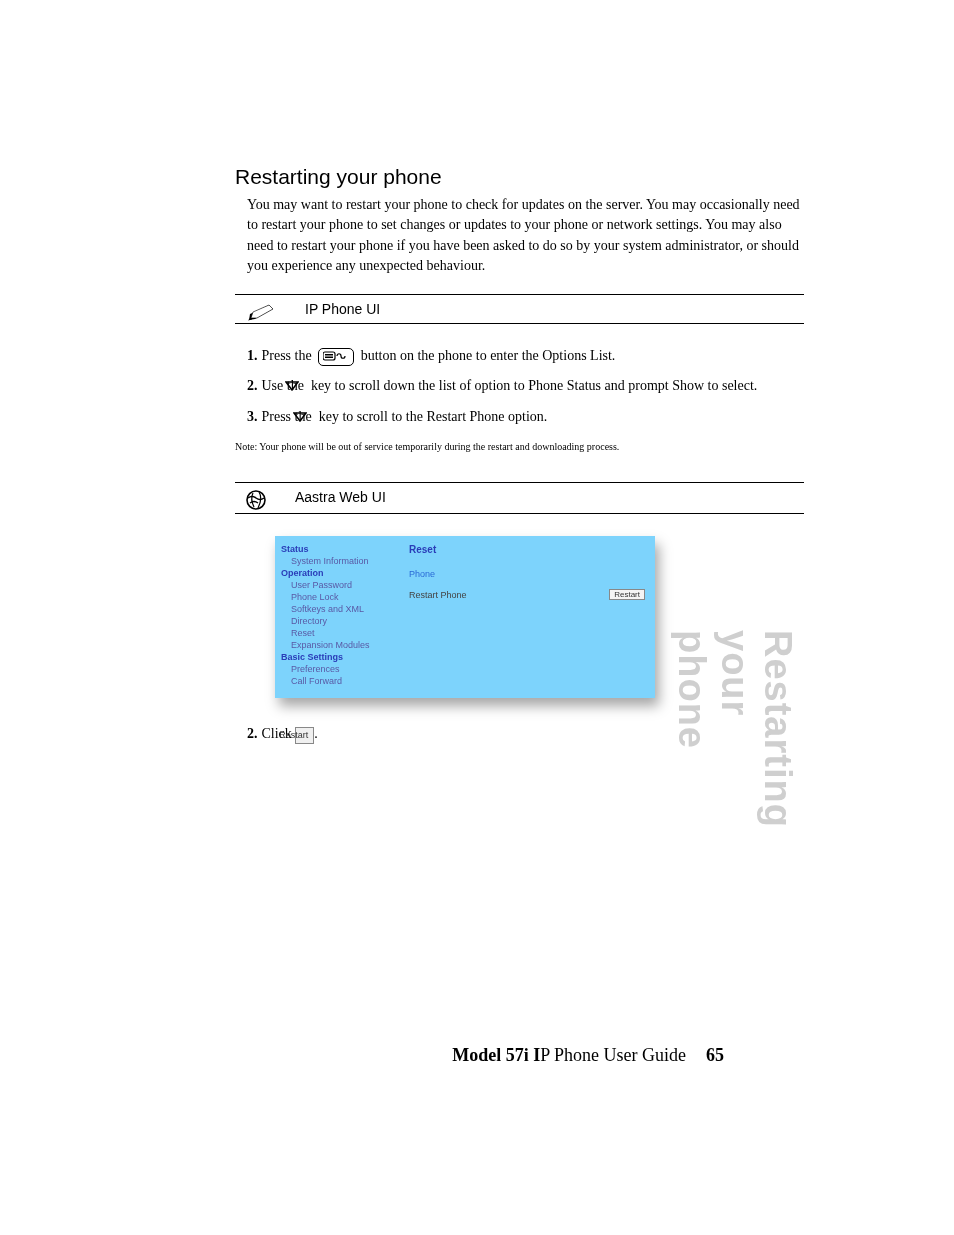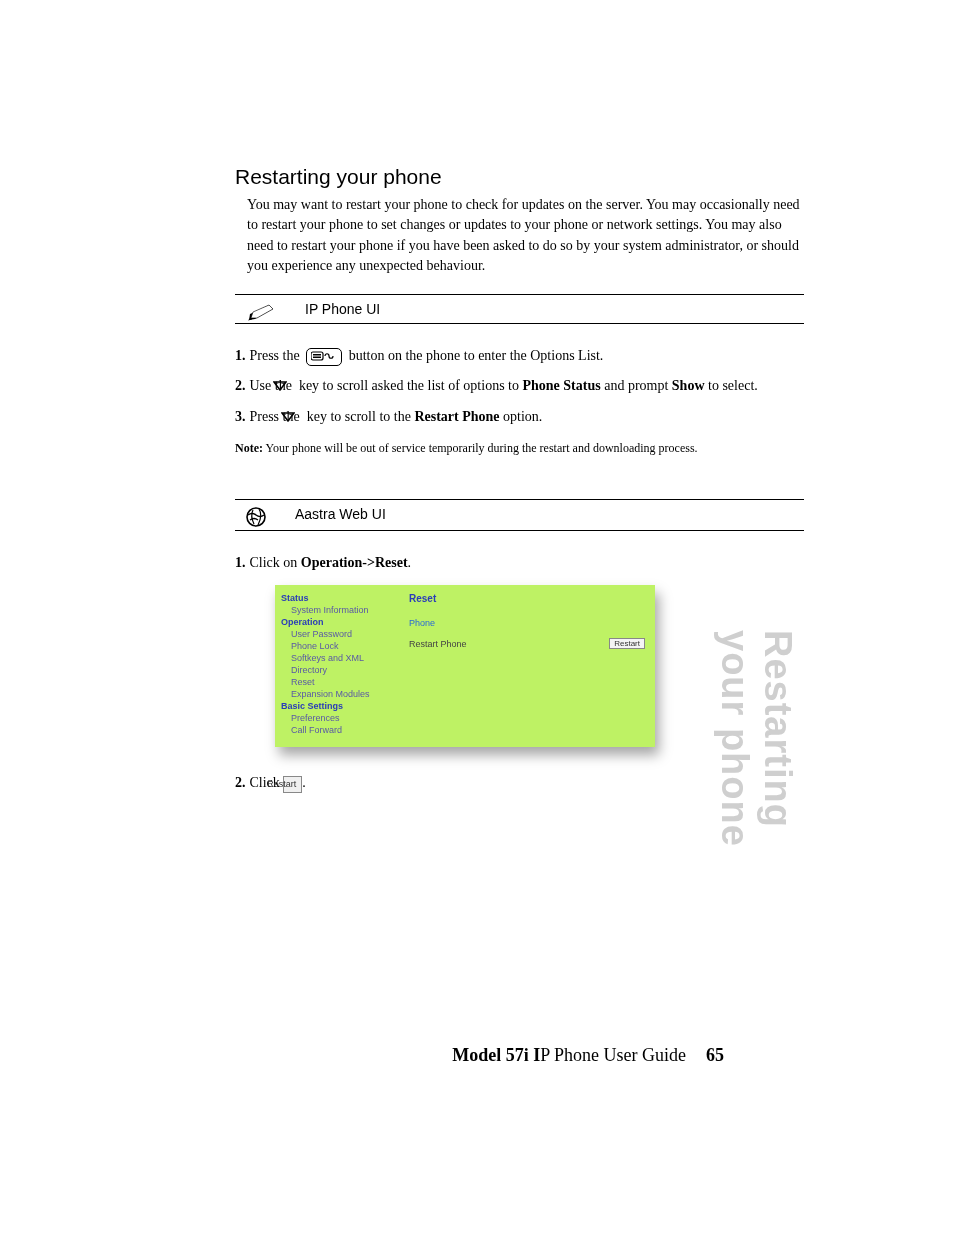--- a/index.html
+++ b/index.html
@@ -60,76 +60,76 @@
   .pencil-icon {
     width: 32px; height: 20px;
     display: flex; align-items: center;
   }
   .globe-icon {
     width: 22px; height: 22px;
     display: flex; align-items: center;
   }
   ol.steps {
     padding-left: 0;
-    margin: 0 0 12px 0;
+    margin: 0 0 12px 12px;
     list-style: none;
   }
   ol.steps > li {
     margin: 0 0 10px 0;
     padding-left: 22px;
     text-indent: -22px;
     line-height: 1.45;
   }
   ol.steps .num {
     font-weight: 700;
     margin-right: 4px;
   }
-  .bold { font-weight: 700; }
+  .bold { font-weight: 400; }
   .options-btn {
     display: inline-block;
     vertical-align: middle;
     width: 34px; height: 16px;
     border: 1.5px solid #000;
     border-radius: 5px;
     position: relative;
     margin: 0 3px;
   }
   .options-btn svg {
     position: absolute; left: 4px; top: 1px;
   }
   .down-key {
     display: inline-block;
     vertical-align: middle;
   }
   .note {
     padding-left: 42px;
     text-indent: -42px;
-    font-size: 12px;
+    font-size: 10px;
     line-height: 1.4;
     margin-top: 6px;
-    margin-bottom: 42px;
+    margin-bottom: 28px;
   }
   .restart-btn-ss {
     display:inline-block;
     font-family: Arial, sans-serif;
     font-size: 9px;
     padding: 1px 5px;
     border: 1px solid #888;
     background: #f0f0f0;
     color:#333;
     vertical-align: middle;
   }
   
   .screenshot-wrap {
     margin: 10px 0 26px 40px;
     padding: 0;
   }
   .screenshot {
     width: 380px;
-    background: #bef264;
+    background: #7dd3fc;
     box-shadow: 4px 8px 12px rgba(0,0,0,0.35);
     display: flex;
     font-family: Arial, Helvetica, sans-serif;
     font-size: 9px;
     color: #5959a5;
   }
   .ss-side {
     width: 118px;
     padding: 6px 4px 10px 6px;
   }
@@ -211,21 +211,21 @@
             <rect x="0" y="2" width="12" height="8" rx="2" fill="none" stroke="#000" stroke-width="1.2"></rect>
             <line x1="2" y1="4.5" x2="10" y2="4.5" stroke="#000" stroke-width="1"></line>
             <line x1="2" y1="6" x2="10" y2="6" stroke="#000" stroke-width="1"></line>
             <line x1="2" y1="7.5" x2="10" y2="7.5" stroke="#000" stroke-width="1"></line>
             <path d="M14 6 C14 3 18 3 18 6 C18 9 22 9 22 6" fill="none" stroke="#000" stroke-width="1.2"></path>
           </svg></span><span> button on the phone to enter the Options List.</span>
     </li>
     <li>
       <span class="num">2.</span><span>Use the </span><span class="down-key"><svg width="14" height="10" viewBox="0 0 14 10">
             <path d="M1 1 L13 1 L7 9 Z" fill="none" stroke="#000" stroke-width="1.5"></path>
-          </svg></span><span> key to scroll asked the list of options to </span><span class="bold">Phone Status</span><span> and prompt </span><span class="bold">Show</span><span> to select.</span>
+          </svg></span><span> key to scroll down the list of option to </span><span class="bold">Phone Status</span><span> and prompt </span><span class="bold">Show</span><span> to select.</span>
     </li>
     <li>
       <span class="num">3.</span><span>Press the </span><span class="down-key"><svg width="14" height="10" viewBox="0 0 14 10">
             <path d="M1 1 L13 1 L7 9 Z" fill="none" stroke="#000" stroke-width="1.5"></path>
           </svg></span><span> key to scroll to the </span><span class="bold">Restart Phone</span><span> option.</span>
     </li>
   </ol>
 
   <p class="note">
     <span class="bold">Note:</span><span> Your phone will be out of service temporarily during the restart and downloading process.</span>
@@ -239,25 +239,20 @@
         <path d="M3 9 Q7 6 11 9 Q15 12 19 9" fill="none" stroke="#000" stroke-width="1.4"></path>
         <path d="M5 14 Q9 11 13 14" fill="none" stroke="#000" stroke-width="1.4"></path>
         <path d="M8 4 Q5 10 9 18" fill="none" stroke="#000" stroke-width="1.2"></path>
         <path d="M14 3 Q18 9 13 19" fill="none" stroke="#000" stroke-width="1.2"></path>
       </svg>
     </span>
     <span class="ui-label">Aastra Web UI</span>
   </div>
   <hr class="hr-mid">
 
-  <ol class="steps">
-    <li>
-      <span class="num">1.</span><span>Click on </span><span class="bold">Operation-&gt;Reset</span><span>.</span>
-    </li>
-  </ol>
 
   <div class="screenshot-wrap">
     <div class="screenshot">
       <div class="ss-side">
         <div class="hdr">Status</div>
         <div class="item">System Information</div>
         <div class="hdr">Operation</div>
         <div class="item">User Password</div>
         <div class="item">Phone Lock</div>
         <div class="item">Softkeys and XML</div>

